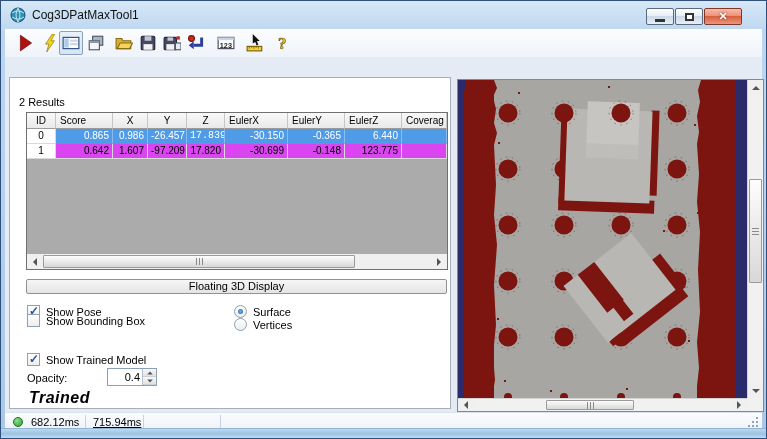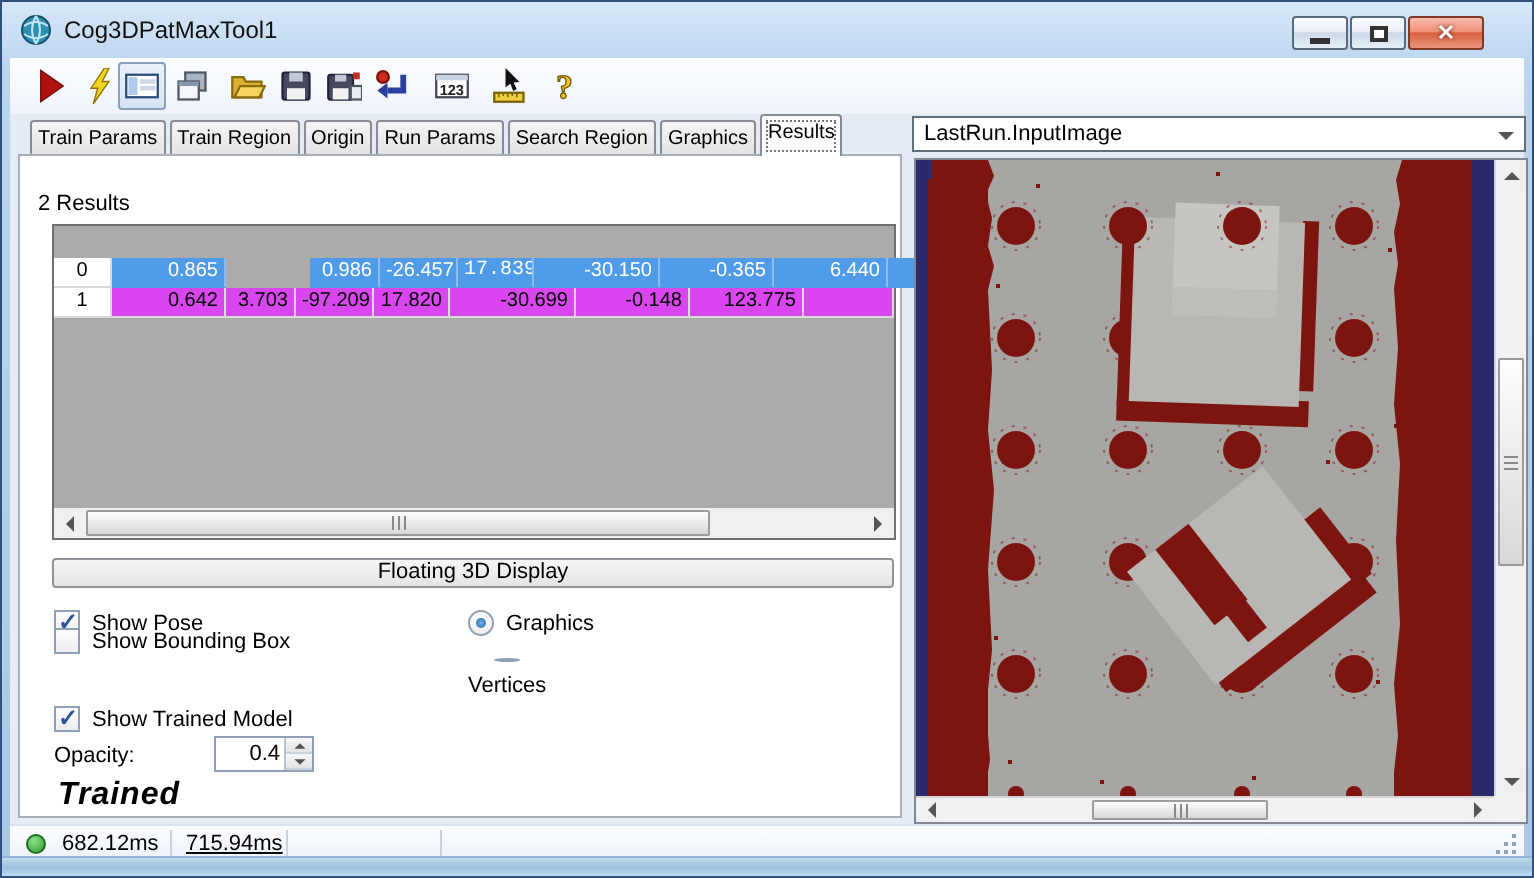--- a/index.html
+++ b/index.html
@@ -149,48 +149,50 @@
       <span class="tbi" style="left: 241px;"><svg viewBox="0 0 16 16">
           <polygon points="6,0 6,8.5 8.2,7 9.4,10.2 11,9.4 9.6,6.4 12.2,6.2" fill="#111"></polygon>
           <rect x="1" y="11" width="13" height="4" fill="#f0d040" stroke="#7a6000"></rect>
           <path d="M3 11 v2 M5 11 v1.4 M7 11 v2 M9 11 v1.4 M11 11 v2" stroke="#7a6000" stroke-width="0.7"></path>
         </svg></span>
       <span class="tbi" style="left: 269px;"><svg viewBox="0 0 16 16">
           <text x="3.5" y="13.5" font-size="15" font-weight="bold" font-family="serif" fill="#f6c52e" stroke="#6e5a00" stroke-width="0.6">?</text>
         </svg></span>
     </div>
 
-  <div class="tabs" id="tabs">
-      <div class="tab">Train Params</div>
-      <div class="tab">Train Region</div>
-      <div class="tab">Origin</div>
-      <div class="tab">Run Params</div>
-      <div class="tab">Search Region</div>
-      <div class="tab">Graphics</div>
-      <div class="tab sel">Results</div>
-    </div>
 
   <div class="panel">
     <div class="rescount">2 Results</div>
     <div class="grid" id="grid">
+        <div class="g-head">
+          <div class="g-hc" style="width: 29px; text-align: center;">ID</div>
+          <div class="g-hc" style="width: 57px; text-align: left;">Score</div>
+          <div class="g-hc" style="width: 35px; text-align: center;">X</div>
+          <div class="g-hc" style="width: 39px; text-align: center;">Y</div>
+          <div class="g-hc" style="width: 38px; text-align: center;">Z</div>
+          <div class="g-hc" style="width: 63px; text-align: left;">EulerX</div>
+          <div class="g-hc" style="width: 57px; text-align: left;">EulerY</div>
+          <div class="g-hc" style="width: 57px; text-align: left;">EulerZ</div>
+          <div class="g-hc" style="width: 45px; text-align: left;">Coverag</div>
+        </div>
         <div class="g-row sel" style="top: 16px;">
           <div class="g-c idc" style="width: 29px;">0</div>
           <div class="g-c" style="width: 57px;">0.865</div>
-          <div class="g-c" style="width: 35px; margin-left: 42px;">0.986</div>
+          <div class="g-c" style="width: 35px;">0.986</div>
           <div class="g-c" style="width: 39px;">-26.457</div>
           <div class="g-c" style="width: 38px; font-family: Liberation Mono, monospace;">17.839</div>
           <div class="g-c" style="width: 63px;">-30.150</div>
           <div class="g-c" style="width: 57px;">-0.365</div>
           <div class="g-c" style="width: 57px;">6.440</div>
           <div class="g-c" style="width: 45px;"></div>
         </div>
         <div class="g-row" style="top: 31px;">
           <div class="g-c idc" style="width: 29px;">1</div>
           <div class="g-c" style="width: 57px;">0.642</div>
-          <div class="g-c" style="width: 35px;">3.703</div>
+          <div class="g-c" style="width: 35px;">1.607</div>
           <div class="g-c" style="width: 39px;">-97.209</div>
           <div class="g-c" style="width: 38px;">17.820</div>
           <div class="g-c" style="width: 63px;">-30.699</div>
           <div class="g-c" style="width: 57px;">-0.148</div>
           <div class="g-c" style="width: 57px;">123.775</div>
           <div class="g-c" style="width: 45px;"></div>
         </div>
         <div class="g-hsb">
           <div class="sb-btn" style="left:0;">
             <i class="tri l"></i>
@@ -218,46 +220,42 @@
           <span>Show Bounding Box</span>
         </div>
         <div class="cbrow" style="top: 275px;">
           <span class="cbox ck"></span>
           <span>Show Trained Model</span>
         </div>
       </div>
     <div id="radios">
         <div class="cbrow" style="top: 227px; left: 224px;">
           <span class="rad on"></span>
-          <span>Graphics</span>
-        </div>
-        <div class="cbrow" style="top: 251px; left: 224px; flex-direction: column;">
+          <span>Surface</span>
+        </div>
+        <div class="cbrow" style="top: 240px; left: 224px;">
           <span class="rad"></span>
           <span>Vertices</span>
         </div>
       </div>
     <div class="opac-label">Opacity:</div>
     <div class="spinner">
       <span class="spin-val">0.4</span>
       <span class="spin-btns">
         <span class="b">
             <i class="tri u"></i>
           </span>
         <span class="b">
             <i class="tri d"></i>
           </span>
       </span>
     </div>
     <div class="trained">Trained</div>
   </div>
 
-  <div class="combo">
-    <span class="cv">LastRun.InputImage</span>
-    <span class="ca tri d"></span>
-  </div>
 
   <div class="display">
     <svg class="imgsvg" width="289" height="318" viewBox="0 0 289 318">
       <rect x="0" y="0" width="289" height="318" fill="#a8a6a3"></rect>
       <rect x="0" y="0" width="8" height="318" fill="#2b2a6b"></rect>
       <rect x="8" y="0" width="28" height="318" fill="#7c150f"></rect>
       <path d="M36 0 l3 8 -4 9 3 12 -2 14 3 10 -3 12 2 40 -2 30 3 30 -3 40 2 40 -3 30 2 25 -3 18 0 10 -28 0 0 -318 z" fill="#7c150f"></path>
       <rect x="243" y="0" width="35" height="318" fill="#7c150f"></rect>
       <rect x="278" y="0" width="11" height="318" fill="#2b2a6b"></rect>
       <path d="M243 0 l-3 10 2 12 -3 14 2 16 -2 12 2 30 -2 28 3 30 -2 38 2 42 -3 30 2 26 -2 18 0 12 5 0 0 -318 z" fill="#7c150f"></path>

